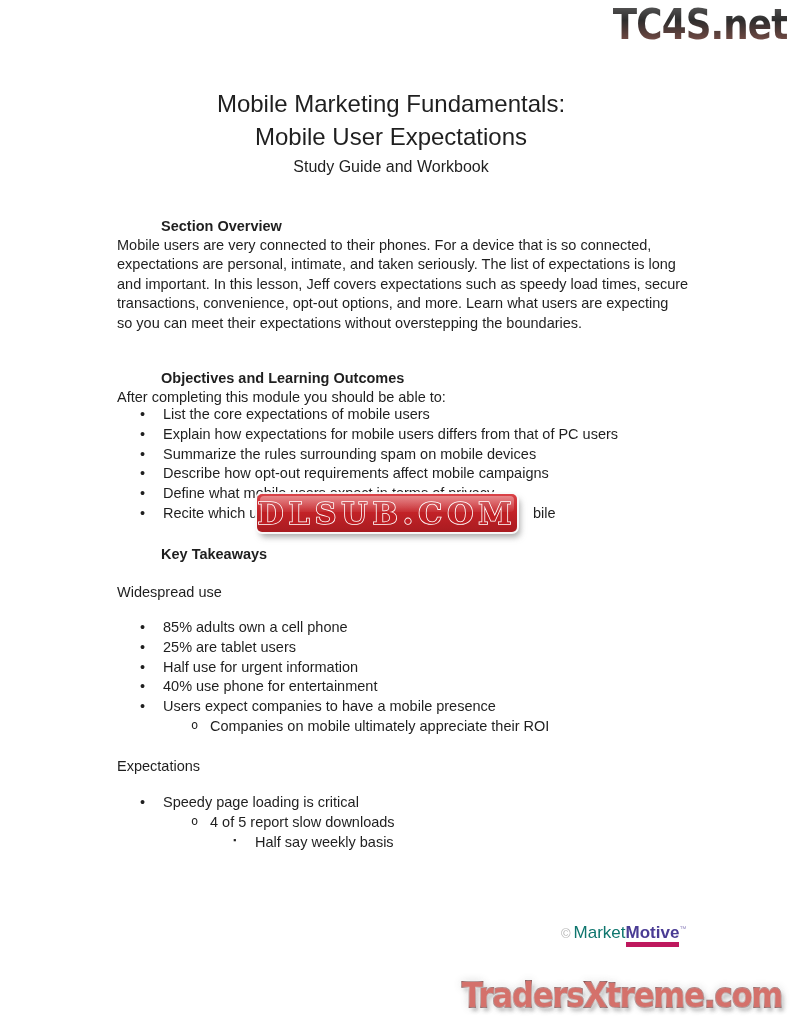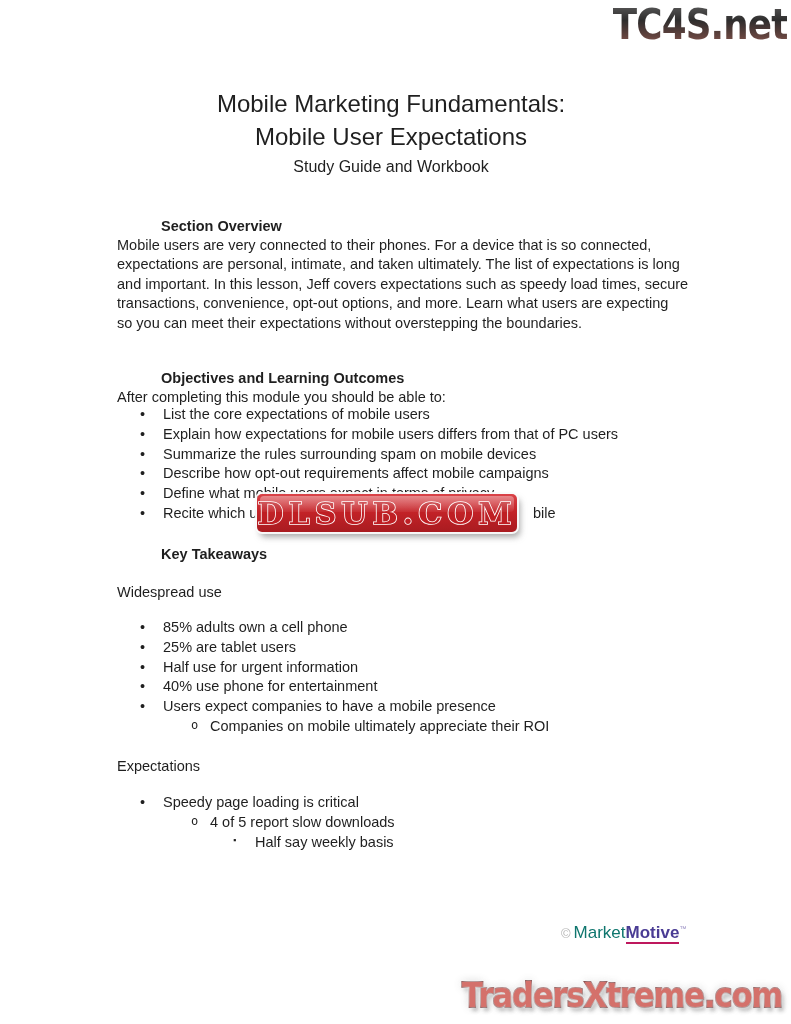--- a/index.html
+++ b/index.html
@@ -59,21 +59,21 @@
   }
   .dlsub-text{
     font-family:"DejaVu Serif",serif;font-weight:bold;font-size:30px;letter-spacing:5px;
     color:#bf1e23;-webkit-text-stroke:1.6px #ffffff;paint-order:stroke fill;
     transform:scaleY(1.02);
   }
   
   .mm{position:absolute;left:561px;top:918px;font-size:17px;line-height:22px;white-space:nowrap;}
   .mm-c{color:#b5b5b5;font-size:13px;margin-right:3px;}
   .mm-market{color:#0f766e;}
-  .mm-motive{color:#4a3c94;font-weight:bold;border-bottom:2px solid #be185d;}
+  .mm-motive{color:#4a3c94;font-weight:bold;border-bottom:5px solid #be185d;}
   .mm-tm{color:#9a8fc4;font-size:7px;vertical-align:super;}
   
   .traders{
     position:absolute;left:462px;top:976px;
     font-family:"DejaVu Sans",sans-serif;font-weight:bold;font-size:33px;line-height:40px;
     letter-spacing:-1px;transform:scaleX(.92);transform-origin:0 0;
     color:#d4716b;-webkit-text-stroke:1.8px #6e2424;paint-order:stroke fill;
     text-shadow:0 0 5px rgba(255,255,255,.95),0 0 9px rgba(190,190,190,.9),3px 4px 4px rgba(120,120,120,.5);
     white-space:nowrap;
   }
@@ -85,21 +85,21 @@
 
   <div class="tc4s">TC4S.net</div>
 
   <div class="tblock t1">Mobile Marketing Fundamentals:</div>
   <div class="tblock sub">Study Guide and Workbook</div>
   <div class="tblock t2">Mobile User Expectations</div>
 
   <div class="h overview-h">Section Overview</div>
   <div class="para overview-p">
     <div>Mobile users are very connected to their phones. For a device that is so connected,</div>
-    <div>expectations are personal, intimate, and taken ultimately. The list of expectations is long</div>
+    <div>expectations are personal, intimate, and taken seriously. The list of expectations is long</div>
     <div>and important. In this lesson, Jeff covers expectations such as speedy load times, secure</div>
     <div>transactions, convenience, opt-out options, and more. Learn what users are expecting</div>
     <div>so you can meet their expectations without overstepping the boundaries.</div>
   </div>
 
   <div class="h obj-h">Objectives and Learning Outcomes</div>
   <div class="line obj-intro">After completing this module you should be able to:</div>
 
   <ul class="list obj-list">
     <li class="b1">

